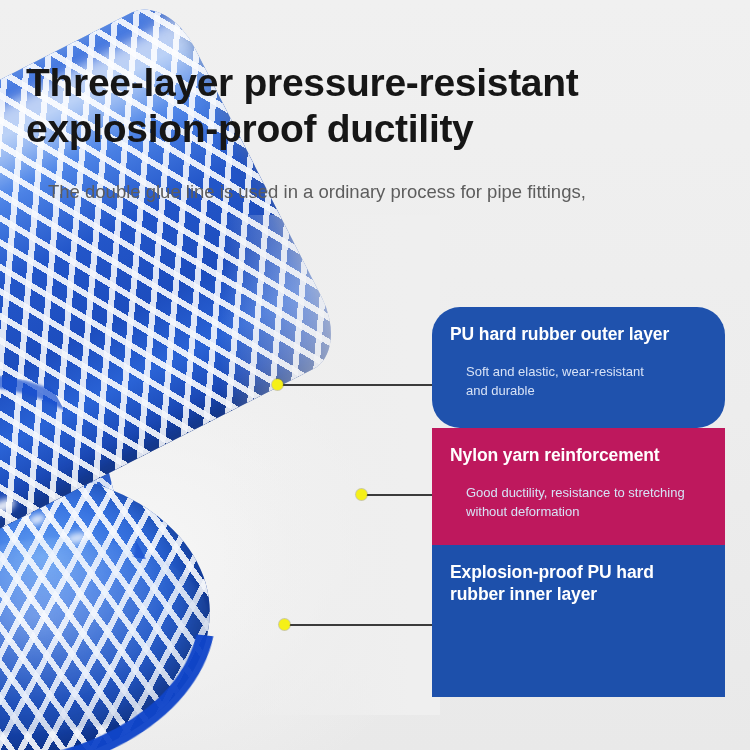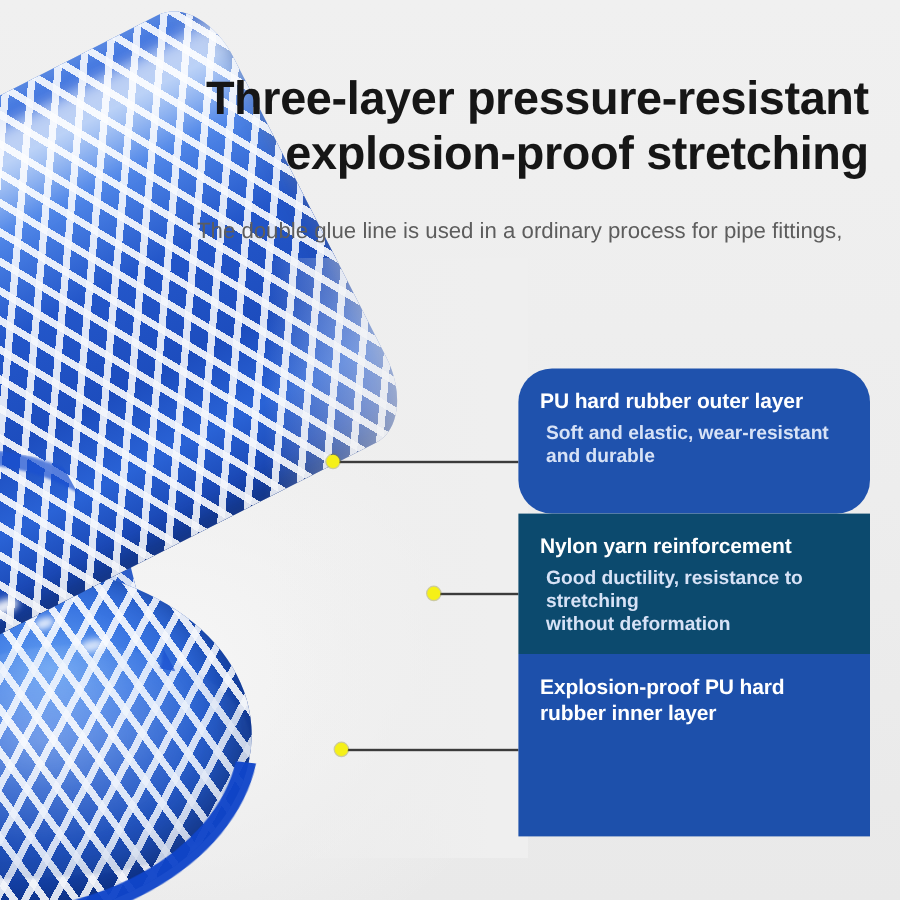--- a/index.html
+++ b/index.html
@@ -13,21 +13,21 @@
 
   
   .bg-wash{
     position:absolute;inset:0;
     background:
       radial-gradient(ellipse 520px 420px at 18% 74%, #f6f6f6 0%, rgba(246,246,246,0) 62%),
       linear-gradient(180deg,#f0f0f0 0%, #ededed 55%, #e9e9e9 100%);
   }
 
   
-  .header{position:absolute;left:0;right:0;top:34px;text-align:right;}
+  .header{position:absolute;left:0;right:0;top:34px;text-align:left;}
   .title{
     font-size:39px;font-weight:bold;color:#161616;
     line-height:46px;letter-spacing:-0.3px;
     padding:0 26px;
   }
   .title .l2{display:block;}
   .subtitle{
     margin-top:16px;
     font-size:18.5px;color:#5d5d5d;line-height:27px;
     padding:0 48px;font-weight:normal;
@@ -127,29 +127,29 @@
   .hose-fade{
     position:absolute;left:250px;top:0;width:220px;height:500px;
     background:linear-gradient(90deg, rgba(239,239,239,0) 0%, rgba(239,239,239,.55) 48%, rgba(239,239,239,1) 86%);
     pointer-events:none;
   }
 
   
   .panels{position:absolute;left:432px;top:307px;width:293px;height:355px;}
   .panel{position:relative;box-sizing:border-box;padding:16px 16px 10px 18px;}
   .panel-1{height:121px;background:#1f52ad;border-radius:28px;}
-  .panel-2{height:117px;background:#0c4a6e;}
+  .panel-2{height:117px;background:#be185d;}
   .panel-3{height:152px;background:#1d50ab;}
   .p-title{
     color:#ffffff;font-weight:bold;font-size:17.5px;line-height:23px;
     margin:0 0 6px 0;letter-spacing:-0.1px;
   }
   .p-title.two-line{font-size:17.5px;line-height:22px;}
   .p-desc{
-    color:#d7e2f6;font-size:16px;line-height:19px;font-weight:bold;margin:5px;
+    color:#d7e2f6;font-size:13px;line-height:19px;font-weight:normal;margin:16px;
   }
 
   
   .connector{position:absolute;height:1.5px;background:#2b2b2b;opacity:.92;}
   .dot{
     position:absolute;width:11px;height:11px;border-radius:50%;
     background:#f5f018;box-shadow:0 0 0 1px rgba(140,135,10,.35);
   }
 </style>
 </head>
@@ -181,21 +181,21 @@
     <span class="spec" style="left:20px;top:285px;width:26px;height:12px;transform:rotate(-22deg);"></span>
     <span class="spec" style="left:58px;top:300px;width:18px;height:9px;transform:rotate(-18deg);"></span>
     <span class="spec" style="left:96px;top:318px;width:22px;height:10px;transform:rotate(-12deg);opacity:.8;"></span>
 
     <div class="hose-fade"></div>
   </div>
 
   <div class="header">
     <h1 class="title">
       <span>Three-layer pressure-resistant</span>
-      <span class="l2">explosion-proof stretching</span>
+      <span class="l2">explosion-proof ductility</span>
     </h1>
     <p class="subtitle">
       <span>The double glue line is used in a ordinary process for pipe fittings,</span>
     </p>
   </div>
 
   <div class="connector" style="left:282px;top:384px;width:150px;"></div>
   <div class="connector" style="left:366px;top:494px;width:66px;"></div>
   <div class="connector" style="left:289px;top:624px;width:143px;"></div>
 

